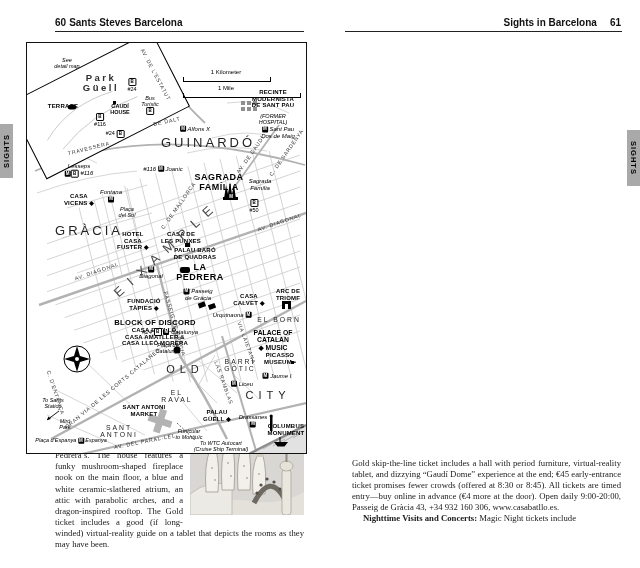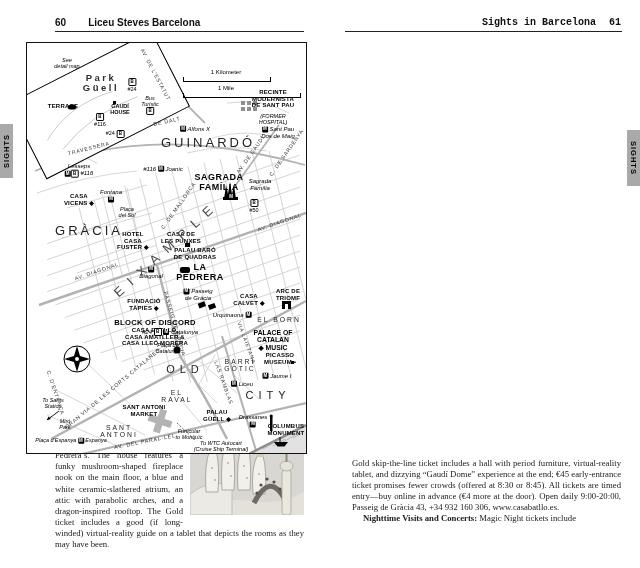--- a/index.html
+++ b/index.html
@@ -2,22 +2,22 @@
 <html><head>
 <meta charset="utf-8">
 <style>
   html,body{margin:0;padding:0;background:#e9e9e9;}
   .sheet{position:relative;width:640px;height:568px;background:#ffffff;overflow:hidden;
          font-family:"Liberation Serif",serif;color:#1b1b1b;}
   
   .pghead{position:absolute;top:17px;font-family:"Liberation Sans",sans-serif;
           font-weight:bold;font-size:10px;color:#111;white-space:nowrap;}
   .pghead-left{left:55px;}
-  .pghead-right{right:19px;text-align:right;font-family:Liberation Mono, monospace;}
-  .pgnum-l{margin-right:22px;}
+  .pghead-right{right:19px;text-align:right;}
+  .pgnum-l{margin-right:3px;}
   .pgnum-r{margin-left:13px;}
   .rule{position:absolute;top:31px;border-top:1.2px solid #222;height:0;}
   .rule-left{left:55px;width:249px;}
   .rule-right{left:345px;width:277px;}
   
   .tab{position:absolute;background:#a9a9a9;color:#000;
        font-family:"Liberation Sans",sans-serif;font-weight:bold;font-size:7.5px;
        letter-spacing:1px;display:flex;align-items:center;justify-content:center;}
   .tab-left{left:0;top:124px;width:13px;height:54px;}
   .tab-right{right:0;top:130px;width:13px;height:56px;}
@@ -71,21 +71,21 @@
   .mi{background:#000;color:#fff;}
   .bi{background:#fff;color:#000;border:.7px solid #000;}
   #right-body{left:352px;top:458px;width:269px;}
 </style>
 </head>
 <body>
 
 <div class="sheet">
 
   <div class="pghead pghead-left">
-    <span class="pgnum-l">60</span><span>Liceu Steves Barcelona</span>
+    <span class="pgnum-l">60</span><span>Sants Steves Barcelona</span>
   </div>
   <div class="rule rule-left"></div>
   <div class="tab tab-left">
       <span>SIGHTS</span>
     </div>
   <div class="bodytext" id="left-body">
       <div class="photo photo1" id="photo1">
       <svg width="120" height="172" viewBox="0 0 120 172">
         <defs>
           <pattern id="dots" width="7" height="9" patternUnits="userSpaceOnUse">

